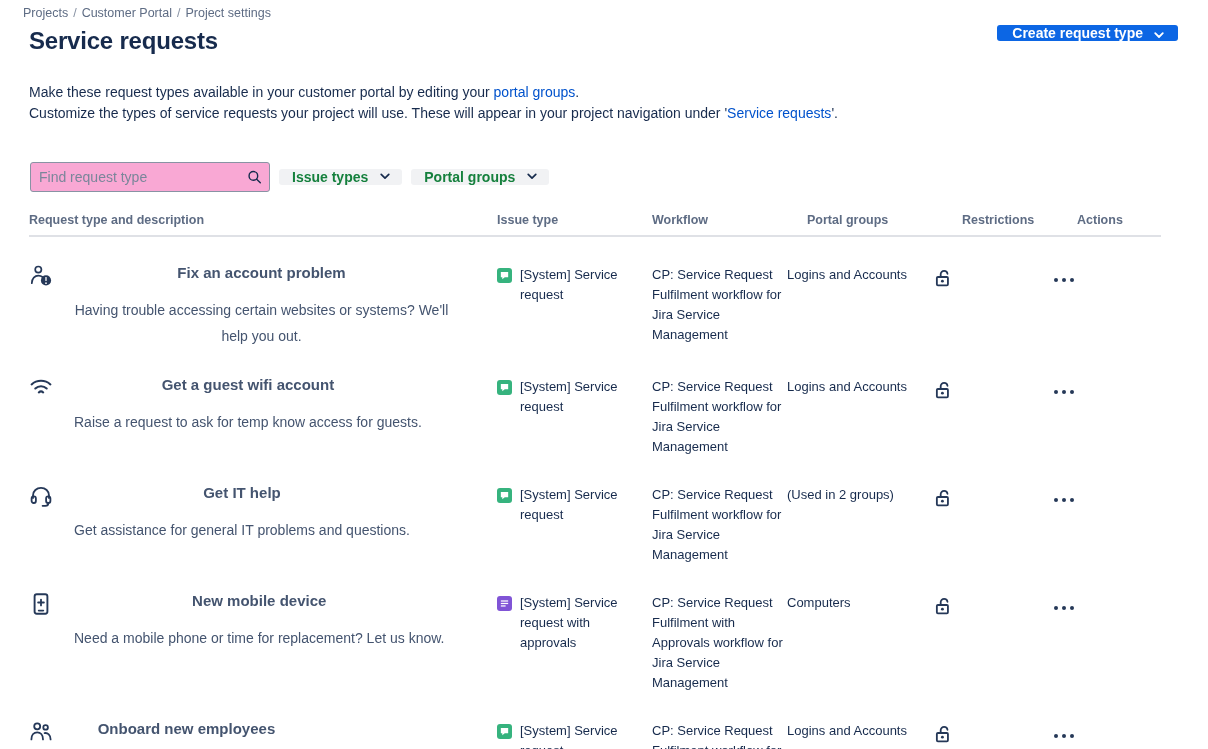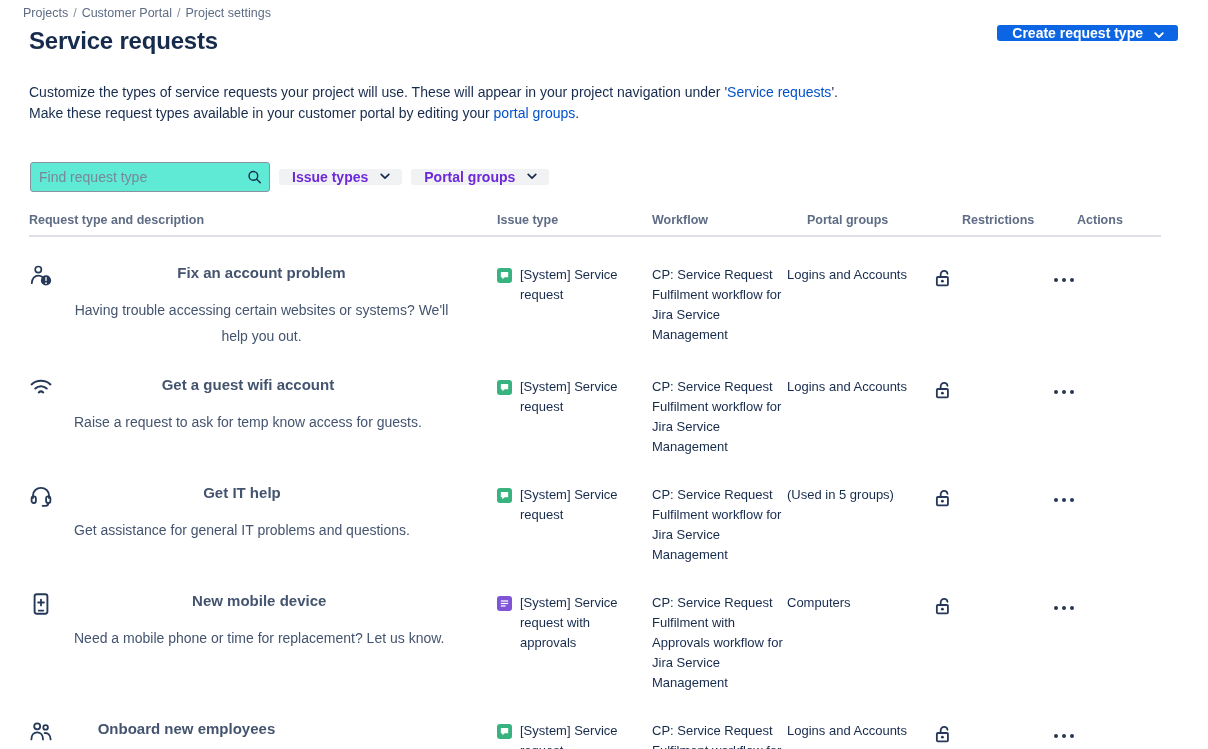--- a/index.html
+++ b/index.html
@@ -85,21 +85,21 @@
     left: 30px; top: 162px;
     display: flex;
     align-items: center;
     gap: 9px;
   }
   .search-box {
     position: relative;
     width: 240px; height: 30px;
     border: 1px solid #8993a4;
     border-radius: 3px;
-    background: #5eead4;
+    background: #f9a8d4;
     display: flex;
     align-items: center;
   }
   .search-box input {
     border: none;
     outline: none;
     background: transparent;
     font-family: "Liberation Sans", sans-serif;
     font-size: 14px;
     color: #172b4d;
@@ -116,21 +116,21 @@
     cursor: pointer;
   }
   .dd-btn {
     height: 16px;
     background: #f1f2f4;
     border: none;
     border-radius: 3px;
     font-family: "Liberation Sans", sans-serif;
     font-size: 14px;
     font-weight: 600;
-    color: #6d28d9;
+    color: #15803d;
     padding: 0 11px 0 13px;
     display: flex;
     align-items: center;
     gap: 11px;
     cursor: pointer;
   }
 
   
   .table {
     position: absolute;
@@ -221,22 +221,22 @@
   <button class="create-btn">
     <span>Create request type</span>
     <span class="chev">
       <svg width="12" height="12" viewBox="0 0 12 12">
           <path d="M2.2 4.2 L6 8 L9.8 4.2" fill="none" stroke="#ffffff" stroke-width="1.8" stroke-linecap="round" stroke-linejoin="round"></path>
         </svg>
     </span>
   </button>
 
   <div class="desc">
+    <div><span>Make these request types available in your customer portal by editing your </span><a href="#">portal groups</a><span>.</span></div>
     <div><span>Customize the types of service requests your project will use. These will appear in your project navigation under '</span><a href="#">Service requests</a><span>'.</span></div>
-    <div><span>Make these request types available in your customer portal by editing your </span><a href="#">portal groups</a><span>.</span></div>
   </div>
 
   <div class="filter-bar">
     <div class="search-box">
       <input type="text" placeholder="Find request type" style="">
       <span class="search-icon">
         <svg width="15" height="15" viewBox="0 0 16 16">
             <circle cx="6.8" cy="6.8" r="4.6" fill="none" stroke="#172b4d" stroke-width="1.5"></circle>
             <path d="M10.3 10.3 L14.2 14.2" stroke="#172b4d" stroke-width="1.5" stroke-linecap="round"></path>
           </svg>
@@ -369,21 +369,21 @@
           </div>
           <div class="col-issue cell issue-cell">
             <span class="sq" style="background:#36b37e">
               <svg width="11" height="11" viewBox="0 0 12 12">
                 <path d="M2 2.2 H10 V8 H6.3 L3.6 10.2 V8 H2 Z" fill="#ffffff"></path>
               </svg>
             </span>
             <span class="itxt">[System] Service request</span>
           </div>
           <div class="col-flow cell flow-cell">CP: Service Request Fulfilment workflow for Jira Service Management</div>
-          <div class="col-groups cell groups-cell">(Used in 5 groups)</div>
+          <div class="col-groups cell groups-cell">(Used in 2 groups)</div>
           <div class="col-restr restr-cell"><span class="lock">
               <svg width="21" height="21" viewBox="0 0 22 22">
                 <path d="M7.0 9.4 V6.6 C7.0 4.5 8.6 3.0 10.6 3.0 C12.4 3.0 13.9 4.2 14.1 6.0" fill="none" stroke="#253858" stroke-width="1.9" stroke-linecap="round"></path>
                 <rect x="3.0" y="9.4" width="11.6" height="8.8" rx="1.1" fill="none" stroke="#253858" stroke-width="1.9"></rect>
                 <circle cx="8.8" cy="13.8" r="1.5" fill="#253858"></circle>
               </svg>
             </span></div>
           <div class="col-act act-cell"><span class="dots">
               <svg width="22" height="6" viewBox="0 0 22 6">
                 <circle cx="3" cy="3" r="2.0" fill="#253858"></circle>

